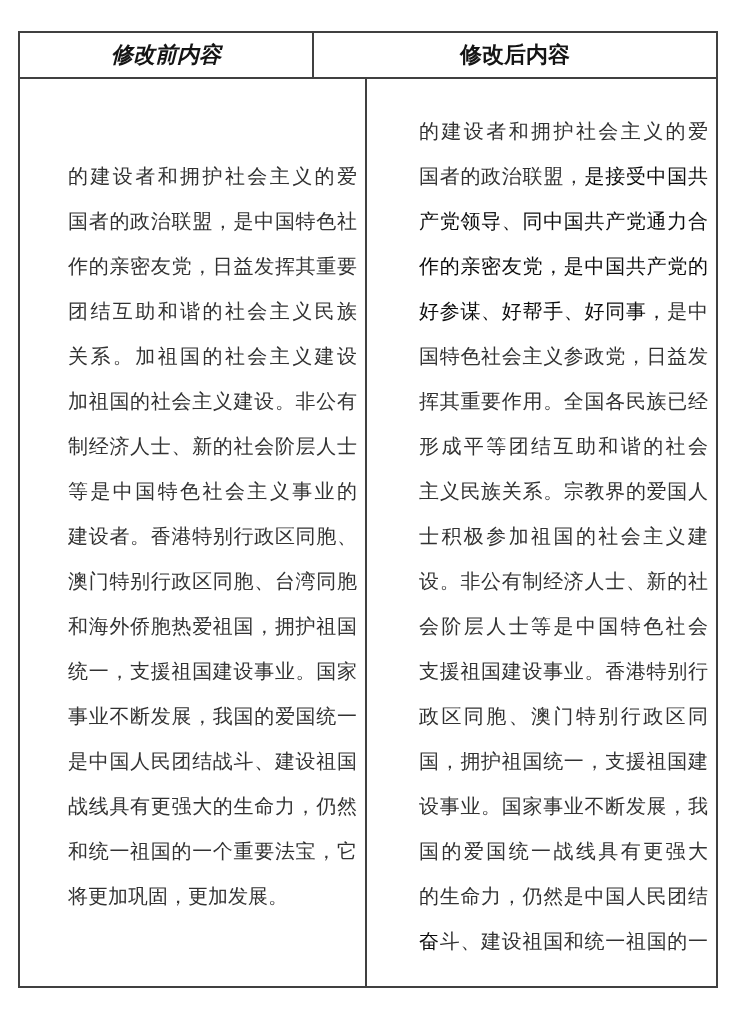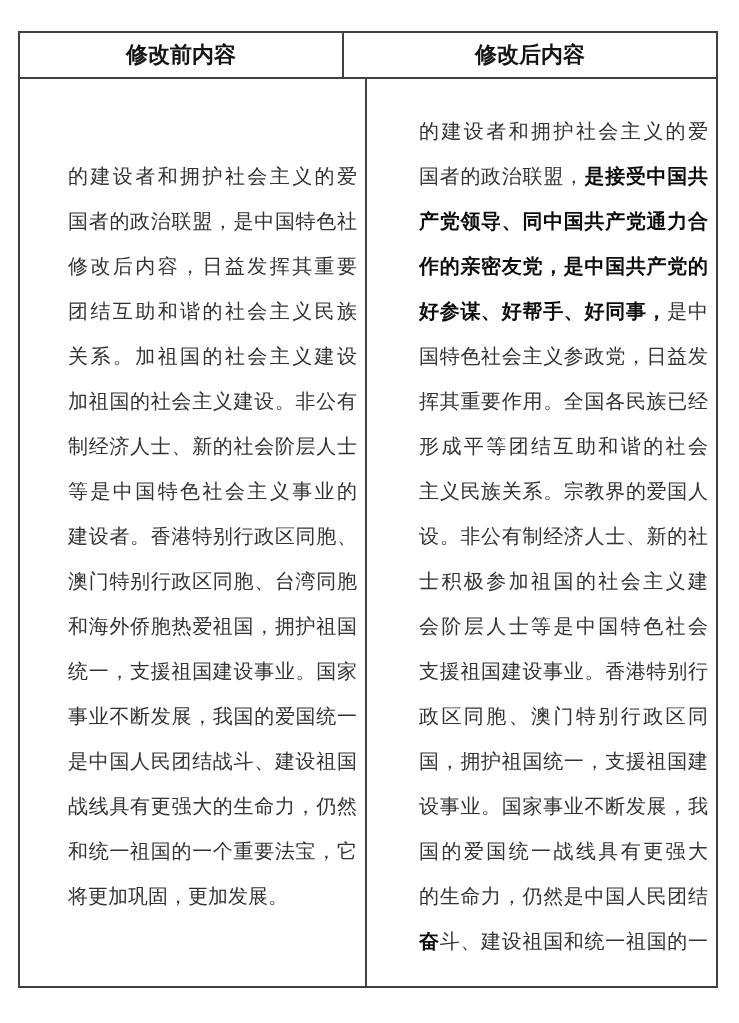--- a/index.html
+++ b/index.html
@@ -24,21 +24,21 @@
     flex:0 0 44px;
     display:flex;
     border-bottom:2px solid #404040;
   }
   .header-cell {
     display:flex; align-items:center; justify-content:center;
     font-family:"Liberation Sans","DejaVu Sans",sans-serif;
     font-weight:700; font-size:22px; color:#141414;
     box-sizing:border-box;
   }
-  .header-cell.before { width:324px; flex:none; border-right:2px solid #404040; }
+  .header-cell.before { width:294px; flex:none; border-right:2px solid #404040;font-style:italic; }
   .header-cell.after  { flex:1;text-align:right; }
   .body-row { flex:1; display:flex; overflow:hidden; }
   .half { display:flex; box-sizing:border-box; overflow:hidden;align-items:center; }
   .half.before { width:347px; flex:none; border-right:2px solid #404040; }
   .half.after  { flex:1; }
   .num-cell { box-sizing:border-box; border-right:2px solid #404040; flex:none; }
   .half.before .num-cell { width:39px; }
   .half.after  .num-cell { width:43px; }
   .text-cell {
     flex:1; overflow:hidden;
@@ -48,39 +48,39 @@
     height:45px; line-height:45px;
     font-size:20px; color:#323232;
     text-align:justify;
     text-align-last:justify;
     text-justify:inter-character;
     overflow:hidden;
   }
   .line.nojust { text-align-last:left; }
   .line .b {
     font-family:"Liberation Sans","DejaVu Sans",sans-serif;
-    font-weight:700; color:#0d0d0d;
+    font-weight:400; color:#0d0d0d;
   }
 </style>
 </head>
 <body>
 
 <div class="page">
   <div class="doc-table">
     <div class="header-row">
       <div class="header-cell before">修改前内容</div>
       <div class="header-cell after">修改后内容</div>
     </div>
     <div class="body-row">
       <div class="half before">
         <div class="num-cell"></div>
         <div class="text-cell">
             <div class="line"><span>的建设者和拥护社会主义的爱</span></div>
             <div class="line"><span>国者的政治联盟，是中国特色社</span></div>
-            <div class="line"><span>修改后内容，日益发挥其重要</span></div>
+            <div class="line"><span>作的亲密友党，日益发挥其重要</span></div>
             <div class="line"><span>团结互助和谐的社会主义民族</span></div>
             <div class="line"><span>关系。加祖国的社会主义建设</span></div>
             <div class="line"><span>加祖国的社会主义建设。非公有</span></div>
             <div class="line"><span>制经济人士、新的社会阶层人士</span></div>
             <div class="line"><span>等是中国特色社会主义事业的</span></div>
             <div class="line"><span>建设者。香港特别行政区同胞、</span></div>
             <div class="line"><span>澳门特别行政区同胞、台湾同胞</span></div>
             <div class="line"><span>和海外侨胞热爱祖国，拥护祖国</span></div>
             <div class="line"><span>统一，支援祖国建设事业。国家</span></div>
             <div class="line"><span>事业不断发展，我国的爱国统一</span></div>
@@ -95,22 +95,22 @@
         <div class="text-cell">
             <div class="line"><span>的建设者和拥护社会主义的爱</span></div>
             <div class="line"><span>国者的政治联盟，</span><span class="b">是接受中国共</span></div>
             <div class="line"><span class="b">产党领导、同中国共产党通力合</span></div>
             <div class="line"><span class="b">作的亲密友党，是中国共产党的</span></div>
             <div class="line"><span class="b">好参谋、好帮手、好同事，</span><span>是中</span></div>
             <div class="line"><span>国特色社会主义参政党，日益发</span></div>
             <div class="line"><span>挥其重要作用。全国各民族已经</span></div>
             <div class="line"><span>形成平等团结互助和谐的社会</span></div>
             <div class="line"><span>主义民族关系。宗教界的爱国人</span></div>
+            <div class="line"><span>士积极参加祖国的社会主义建</span></div>
             <div class="line"><span>设。非公有制经济人士、新的社</span></div>
-            <div class="line"><span>士积极参加祖国的社会主义建</span></div>
             <div class="line"><span>会阶层人士等是中国特色社会</span></div>
             <div class="line"><span>支援祖国建设事业。香港特别行</span></div>
             <div class="line"><span>政区同胞、澳门特别行政区同</span></div>
             <div class="line"><span>国，拥护祖国统一，支援祖国建</span></div>
             <div class="line"><span>设事业。国家事业不断发展，我</span></div>
             <div class="line"><span>国的爱国统一战线具有更强大</span></div>
             <div class="line"><span>的生命力，仍然是中国人民团结</span></div>
             <div class="line"><span class="b">奋</span><span>斗、建设祖国和统一祖国的一</span></div>
           </div>
       </div>

